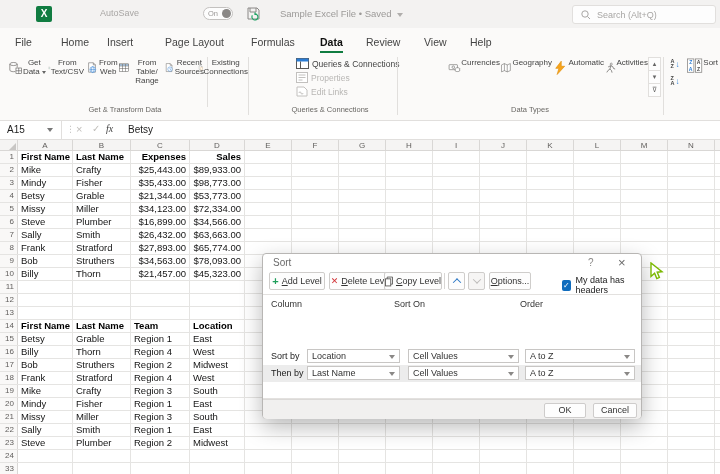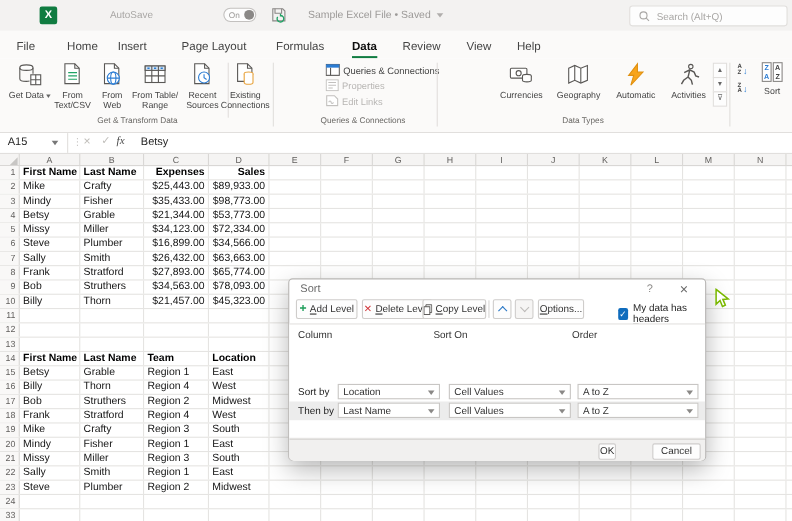--- a/index.html
+++ b/index.html
@@ -20,21 +20,21 @@
   .searchbox { position:absolute; left:572px; top:5px; width:144px; height:19px; background:#fdfdfd; border:1px solid #e1dfdd; border-radius:3px; display:flex; align-items:center; padding-left:8px; }
   .searchbox span { font-size:9px; color:#a8a6a4; margin-left:6px; }
 
   
   .tabsrow { position:absolute; left:0; top:28px; width:720px; height:25px; background:#fbfaf9; }
   .tab { position:absolute; top:5px; height:20px; font-size:10.5px; color:#444; line-height:18px; cursor:default; }
   .tab.active { color:#0f0f0f; font-weight:bold; border-bottom:2.5px solid #107C41; }
 
   
   .ribbon { position:absolute; left:0; top:53px; width:720px; height:68px; background:#fbfaf9; border-bottom:1px solid #e1dfdd; }
-  .rbtn { position:absolute; top:3px; height:48px; display:flex; flex-direction:column; align-items:center; text-align:center; }
+  .rbtn { position:absolute; top:3px; height:48px; display:flex; flex-direction:row; align-items:flex-start; text-align:center; }
   .rbtn .lbl { font-size:8px; line-height:9px; color:#444; margin-top:2px; white-space:pre-line; }
   .rbtn .caret { display:inline-block; width:0; height:0; border-left:2.5px solid transparent; border-right:2.5px solid transparent; border-top:3.5px solid #666; margin-left:2px; }
   .gsep { position:absolute; top:4px; height:58px; width:1px; background:#e1dfdd; }
   .glabel { position:absolute; top:52px; font-size:7.5px; color:#696764; text-align:center; }
   .smallbtn { position:absolute; height:11px; display:flex; align-items:center; font-size:8.5px; color:#444; white-space:nowrap; }
   .smallbtn svg { margin-right:3px; }
   .smallbtn.dis { color:#b8b6b4; }
   .gallery-scroll { position:absolute; left:648px; top:4px; width:13px; }
   .gallery-scroll div { width:13px; height:14px; border:1px solid #e1dfdd; background:#fdfdfd; text-align:center; line-height:12px; font-size:7px; color:#666; margin-bottom:-1px; }
   .azbtn { position:absolute; left:666px; width:18px; height:14px; display:flex; align-items:center; justify-content:center; }
@@ -790,21 +790,21 @@
           </div>
           <div class="dlg-row sel" style="top: 70px;">
             <span class="rl">Then by</span>
             <div class="dd" style="left: 44px; width: 93px;">Last Name<span class="ddc"></span></div>
             <div class="dd" style="left: 145px; width: 111px;">Cell Values<span class="ddc"></span></div>
             <div class="dd" style="left: 262px; width: 110px;">A to Z<span class="ddc"></span></div>
           </div>
         </div>
     </div>
     <div class="dlg-footer">
-      <div class="fbtn" style="left:281px;width:16px;">OK</div>
+      <div class="fbtn" style="left:281px;width:42px;">OK</div>
       <div class="fbtn" style="left:330px;width:44px;">Cancel</div>
     </div>
   </div>
 
   <svg class="cursor" width="14" height="18" viewBox="0 0 14 18">
     <path d="M1 1 L1 14.5 L4.6 11.2 L6.8 16.6 L9.4 15.4 L7.2 10.2 L12 9.8 Z" fill="#fff" stroke="#7ab800" stroke-width="1.4"></path>
   </svg>
 
 </div>
 

